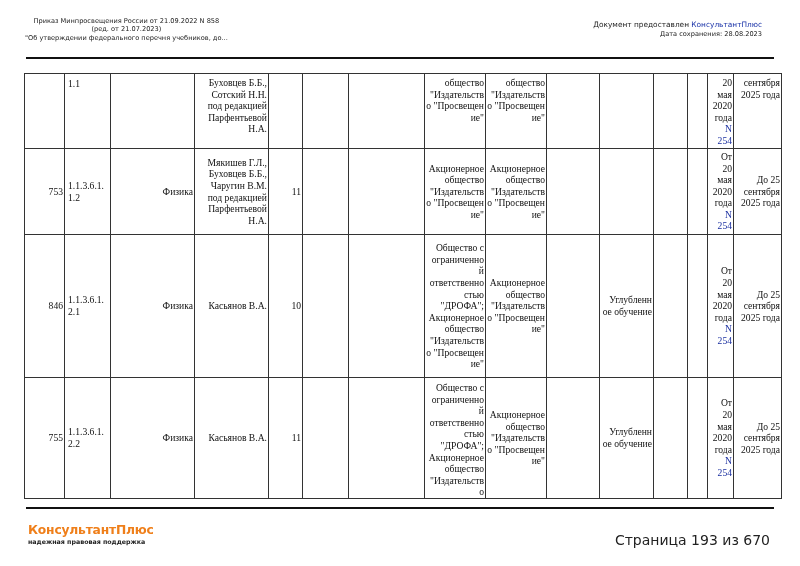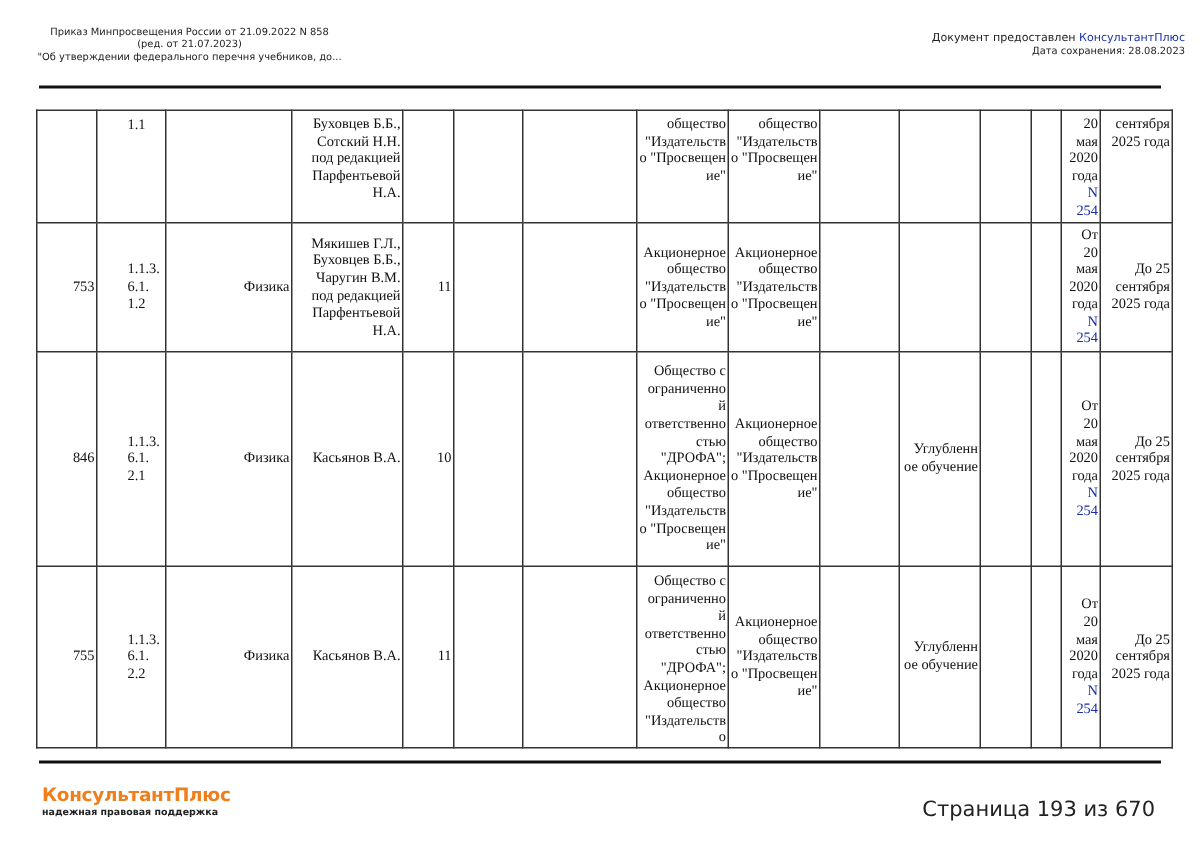--- a/index.html
+++ b/index.html
@@ -1,27 +1,27 @@
 <!DOCTYPE html>
 <html><head>
 <meta charset="utf-8">
 <style>
   html, body { margin:0; padding:0; background:#ffffff; }
   body { width:800px; height:566px; position:relative; overflow:hidden; font-family:"Liberation Serif", serif; color:#111; }
   .hdr-left { position:absolute; left:25px; top:17px; font-family:"DejaVu Sans", sans-serif; font-size:6.6px; line-height:8.3px; color:#222;text-align:center; }
-  .hdr-right { position:absolute; right:10px; top:20px; text-align:right; font-family:"DejaVu Sans", sans-serif; font-size:7.4px; line-height:9.5px; color:#222; }
+  .hdr-right { position:absolute; right:38px; top:20px; text-align:right; font-family:"DejaVu Sans", sans-serif; font-size:7.4px; line-height:9.5px; color:#222; }
   .hdr-right .brand { color:#1a33a8; }
   .hdr-right .sub { font-size:6.6px; }
   .rule { position:absolute; left:26px; width:349px; height:2px; background:#111; }
   .rule-top { top:57px; width:350px; left:26px; }
   .rule-bot { top:507px; left:26px; width:748px; }
   .rule-top.full { width:748px; }
   table.grid { position:absolute; left:24px; top:73px; border-collapse:collapse; table-layout:fixed; width:758px; }
   table.grid td { border:1.3px solid #333; font-size:9.6px; line-height:11.6px; text-align:right; vertical-align:middle; padding:0 1px; word-wrap:break-word; overflow:hidden; }
-  table.grid td.c2 { border-left-color:#999; text-align:left; vertical-align:middle; padding-left:20px; }
+  table.grid td.c2 { border-left-color:#999; text-align:left; vertical-align:middle; padding-left:3px; }
   table.grid td.top { vertical-align:top; padding-top:4px; }
   .blue { color:#1a2fa0; }
   .foot-logo { position:absolute; left:28px; top:523px; }
   .foot-logo .name { font-family:"DejaVu Sans", sans-serif; font-weight:bold; font-size:12.3px; color:#ef7f1a; letter-spacing:-0.2px; }
   .foot-logo .tag { font-family:"DejaVu Sans", sans-serif; font-weight:bold; font-size:6.3px; color:#222; margin-top:1px; }
   .foot-url { position:absolute; left:368px; top:532px; font-family:"DejaVu Sans", sans-serif; font-weight:bold; font-size:13px; color:#1a2fa0;margin-top:44px; }
   .foot-page { position:absolute; right:30px; top:532px; font-family:"DejaVu Sans", sans-serif; font-size:14px; color:#222; }
 </style>
 </head>
 <body>

